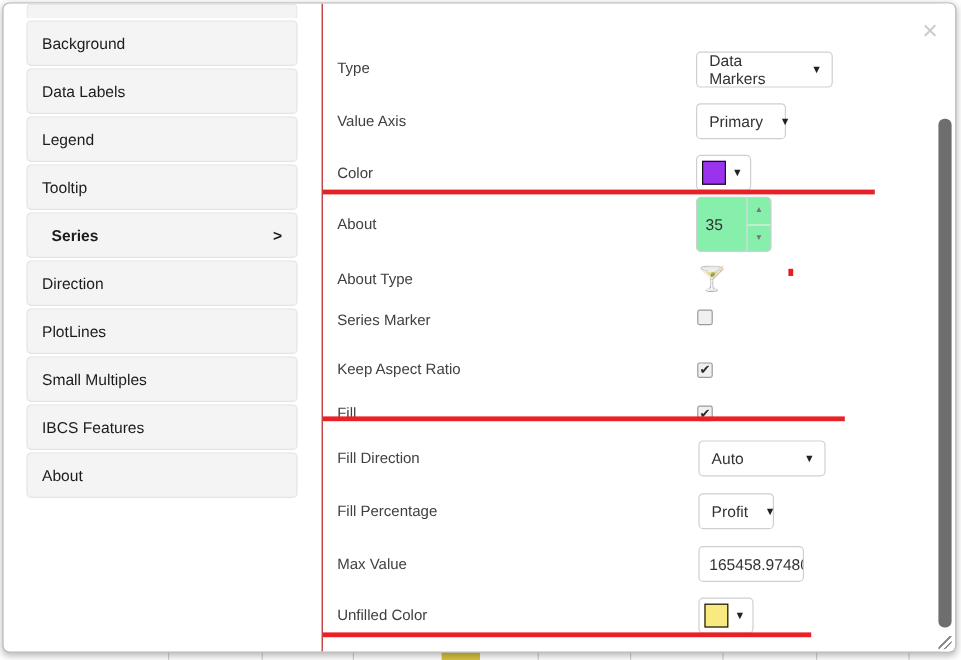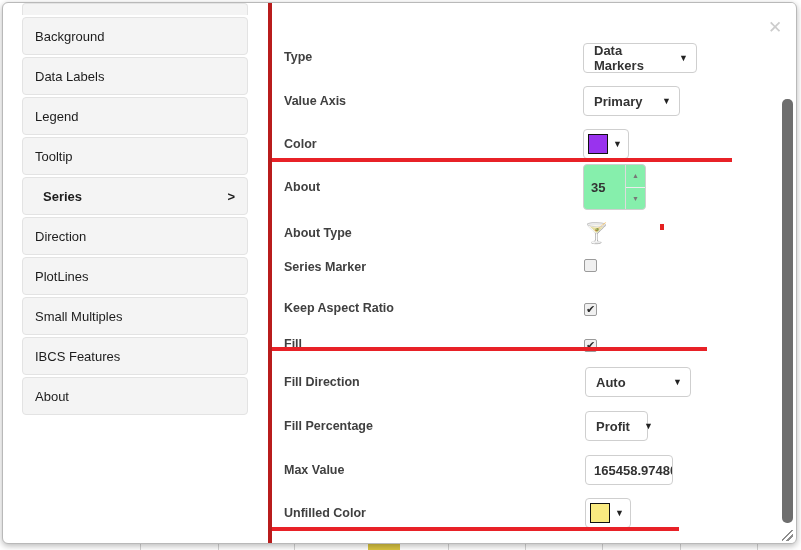--- a/index.html
+++ b/index.html
@@ -109,24 +109,23 @@
     font-size: 13px;
   }
 
   
   #panel {
     position: absolute;
     left: 265px;
     top: 0;
     right: 0;
     height: 100%;
-    border-left: 4px solid #b91c1c;
-    box-sizing: border-box;
-    overflow: hidden;
-    font-weight: bold;
+    border-left: 1px solid #b91c1c;
+    box-sizing: border-box;
+    overflow: hidden;
   }
   .row {
     position: absolute;
     left: 0;
     width: 100%;
     height: 44px;
     display: flex;
     align-items: center;
   }
   .row-label {
@@ -374,21 +373,21 @@
         <div class="sel" style="width:114px">
           <span>Data Markers</span>
           <span class="caret">▼</span>
         </div>
       </div>
     </div>
 
     <div class="row" style="top:76px">
       <div class="row-label">Value Axis</div>
       <div class="row-control" style="left:311px">
-        <div class="sel" style="width:97px">
+        <div class="sel" style="width:75px">
           <span>Primary</span>
           <span class="caret">▼</span>
         </div>
       </div>
     </div>
 
     <div class="row" style="top:119px">
       <div class="row-label">Color</div>
       <div class="row-control" style="left:311px">
         <div class="colorpick">

